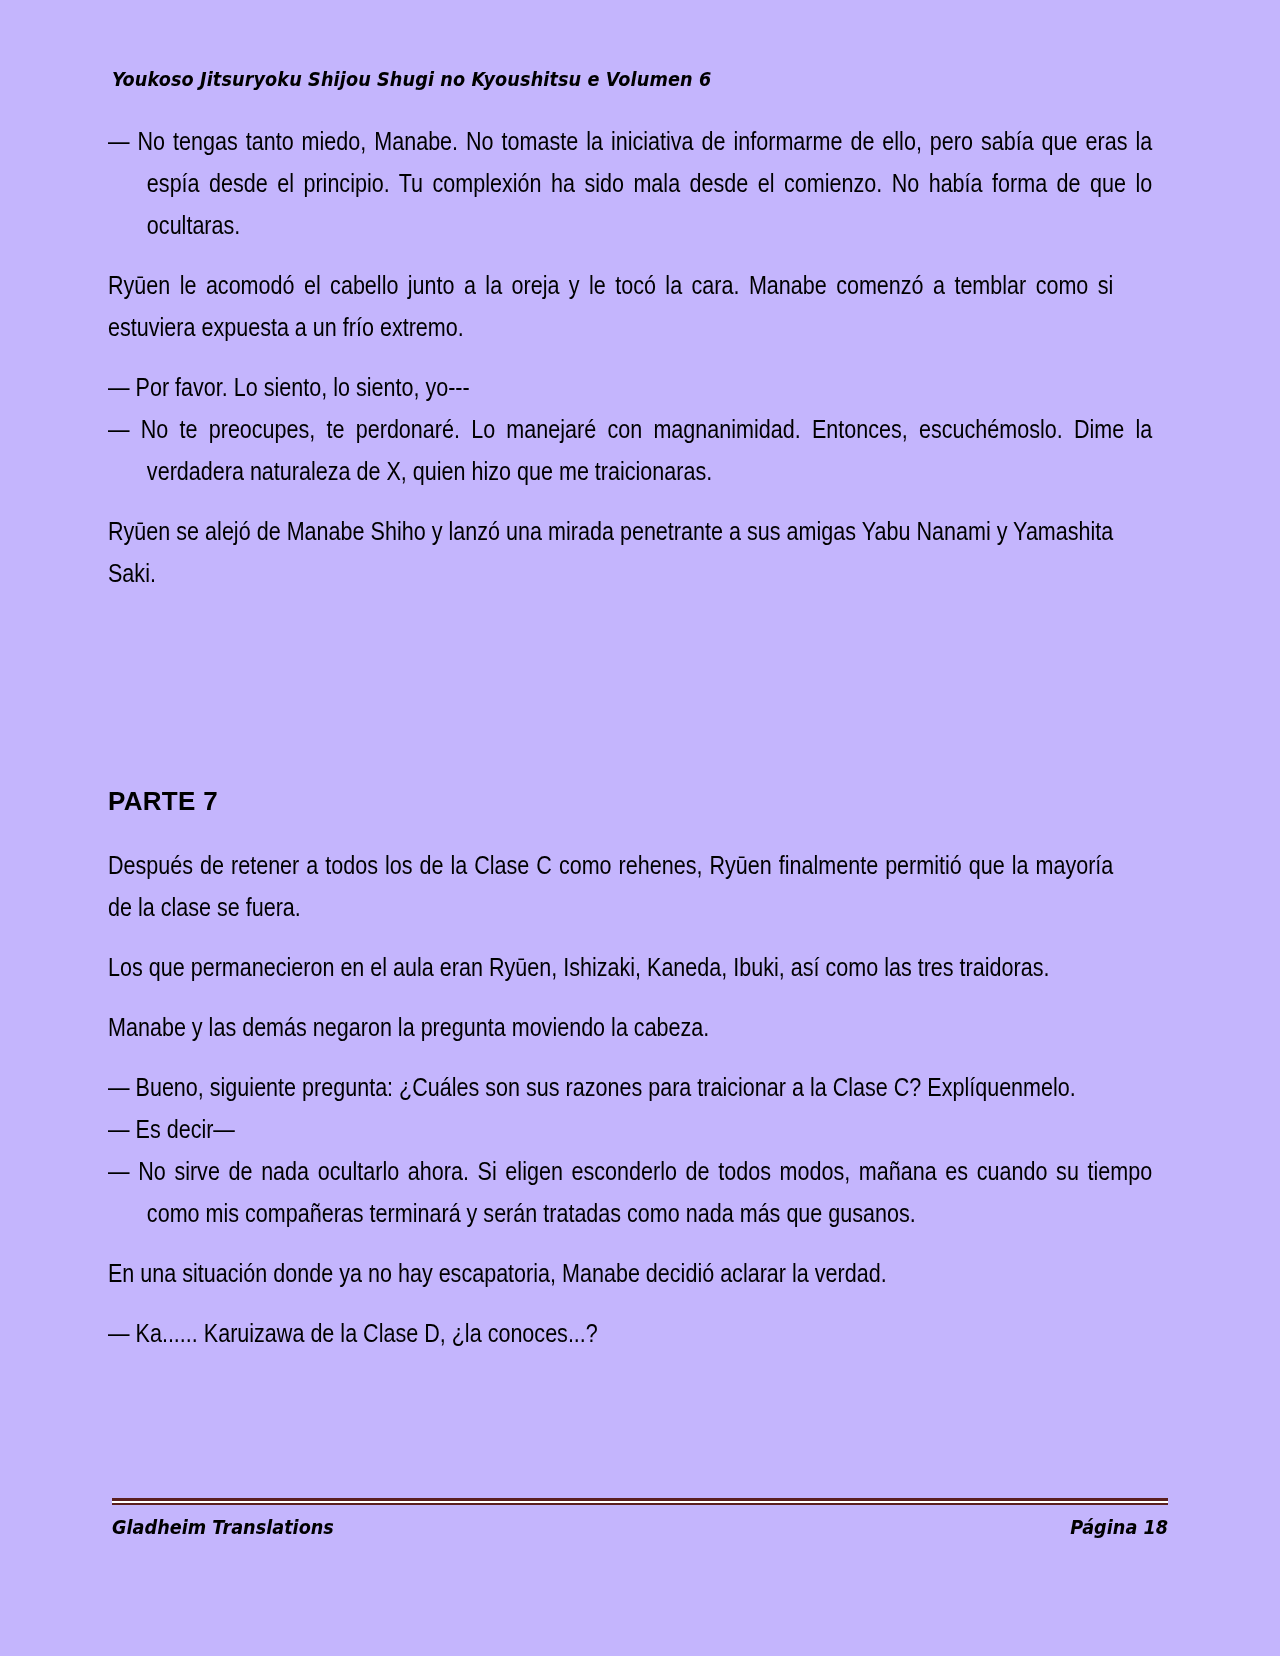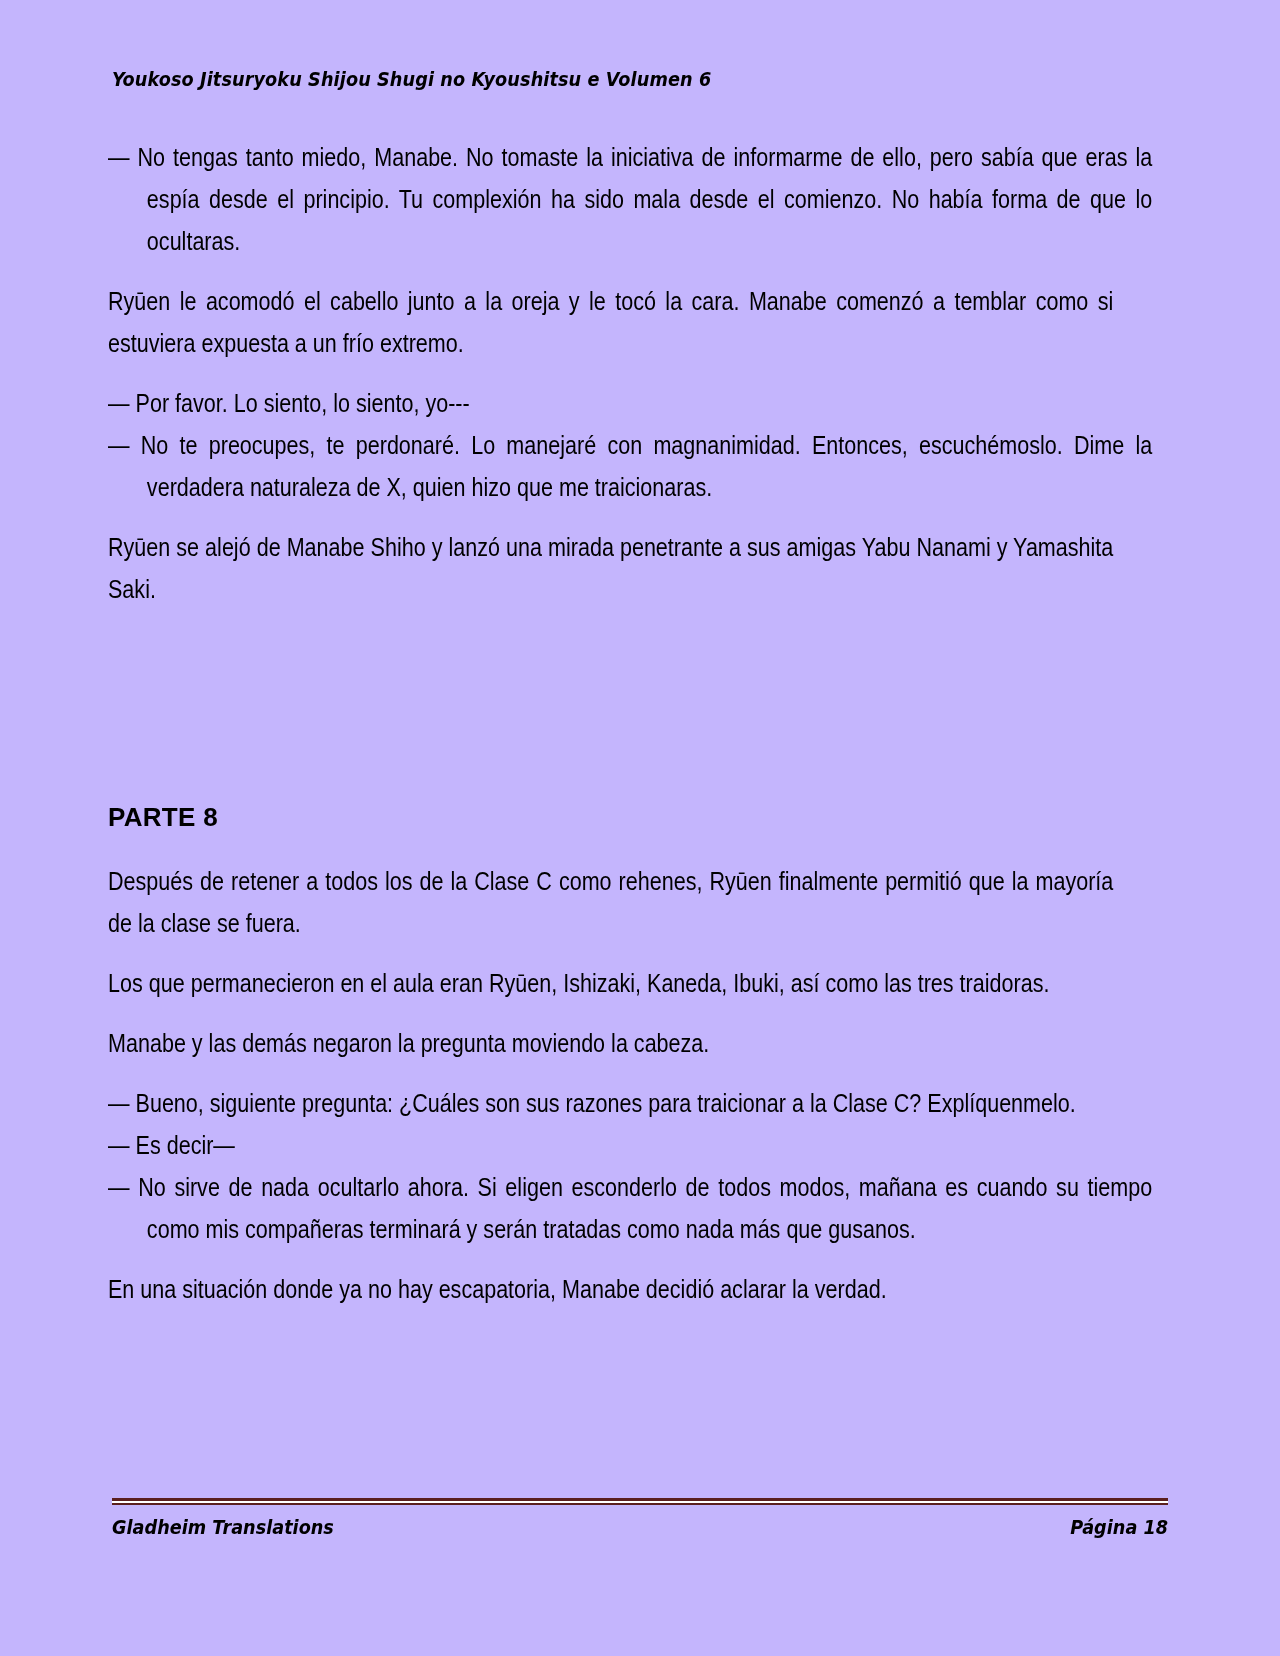--- a/index.html
+++ b/index.html
@@ -40,21 +40,21 @@
     transform: scaleX(0.93);
     transform-origin: left center;
     white-space: nowrap;
     color: #000;
   }
 
   
   .content {
     position: absolute;
     left: 108px;
-    top: 136px;
+    top: 120px;
     width: 1004px;
   }
 
   .para {
     font-family: "Liberation Sans", "DejaVu Sans", sans-serif;
     font-size: 25.5px;
     line-height: 42px;
     text-align: justify;
     text-justify: inter-word;
     margin: 0 0 18px 0;
@@ -142,37 +142,40 @@
 
     <div class="dialogue-block">
       <p class="para dialogue">— Por favor. Lo siento, lo siento, yo---</p>
       <p class="para dialogue">— No te preocupes, te perdonaré. Lo manejaré con magnanimidad. Entonces, escuchémoslo. Dime la verdadera naturaleza de X, quien hizo que me traicionaras.</p>
     </div>
 
     <p class="para">Ryūen se alejó de Manabe Shiho y lanzó una mirada penetrante a sus amigas Yabu Nanami y Yamashita Saki.</p>
 
     <div class="gap-large"></div>
 
-    <h2 class="section-heading">PARTE 8</h2>
+    <h2 class="section-heading">PARTE 7</h2>
 
     <p class="para">Después de retener a todos los de la Clase C como rehenes, Ryūen finalmente permitió que la mayoría de la clase se fuera.</p>
 
     <p class="para">Los que permanecieron en el aula eran Ryūen, Ishizaki, Kaneda, Ibuki, así como las tres traidoras.</p>
 
 
     <p class="para">Manabe y las demás negaron la pregunta moviendo la cabeza.</p>
 
     <div class="dialogue-block">
       <p class="para dialogue">— Bueno, siguiente pregunta: ¿Cuáles son sus razones para traicionar a la Clase C? Explíquenmelo.</p>
       <p class="para dialogue">— Es decir—</p>
       <p class="para dialogue">— No sirve de nada ocultarlo ahora. Si eligen esconderlo de todos modos, mañana es cuando su tiempo como mis compañeras terminará y serán tratadas como nada más que gusanos.</p>
     </div>
 
     <p class="para">En una situación donde ya no hay escapatoria, Manabe decidió aclarar la verdad.</p>
 
+    <div class="dialogue-block">
+      <p class="para dialogue">— Ka...... Karuizawa de la Clase D, ¿la conoces...?</p>
+    </div>
 
   </div>
 
   <div class="doc-footer">
     <div class="footer-rule"></div>
     <div class="footer-row">
       <div class="footer-left">Gladheim Translations</div>
       <div class="footer-right">Página 18</div>
     </div>
   </div>

